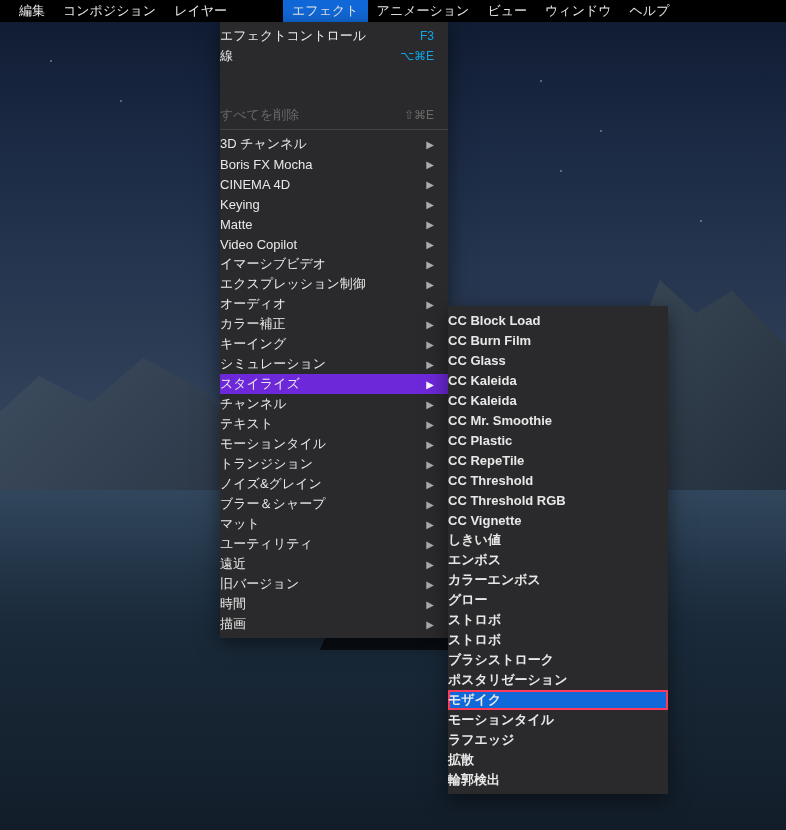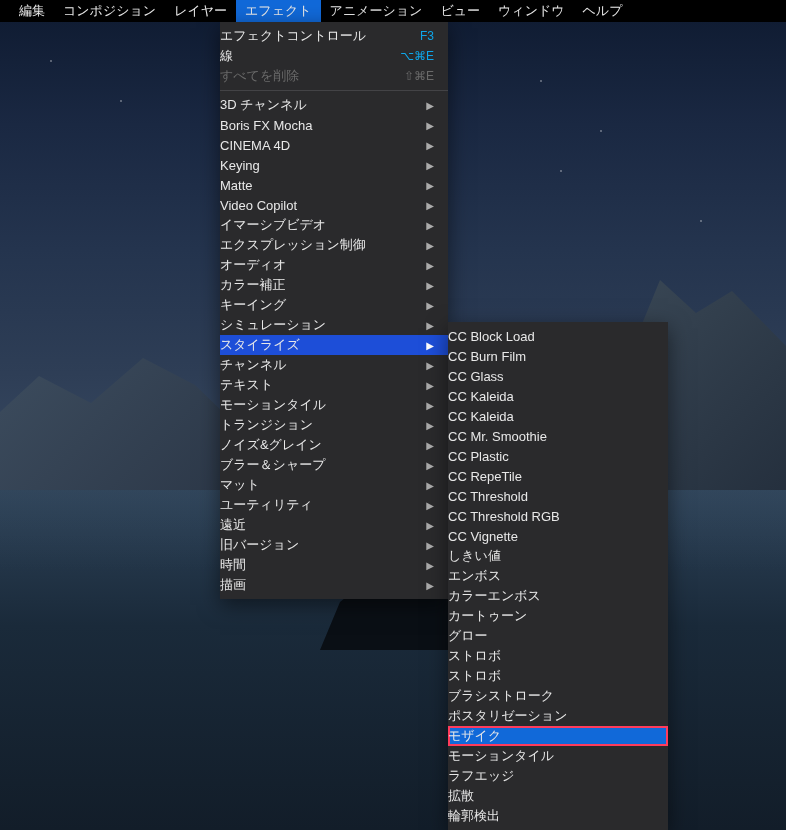--- a/index.html
+++ b/index.html
@@ -90,55 +90,58 @@
       color: #e8e8e8;
       padding: 0 9px;
       height: 22px;
       display: flex;
       align-items: center;
       cursor: default;
       font-size: 13px;
     }
     .menubar-item.active {
       background: #1169d9;
+      margin-left: 47px;
     }
     
     
     .dropdown {
       position: absolute;
       background: #2a2a2c;
       box-shadow: 0 6px 20px rgba(0,0,0,0.5);
       z-index: 200;
       padding: 4px 0;
       min-width: 220px;
     }
     .dropdown.main {
       top: 22px;
       left: 220px;
       width: 228px;
     }
     .dropdown.sub {
-      top: 322px;
+      top: 306px;
       left: 448px;
       width: 192px;
+      font-weight: bold;
     }
     .menu-item {
       display: flex;
       align-items: center;
       justify-content: space-between;
       padding: 2px 14px 2px 0;
       color: #e8e8e8;
       height: 20px;
       cursor: default;
     }
     .menu-item.disabled {
       color: #6a6a6a;
+      margin-top: 39px;
     }
     .menu-item.highlighted {
-      background: #1d4ed8;
+      background: #6d28d9;
     }
     .menu-item.annotated {
       background: #1169d9;
       box-shadow: 0 0 0 2px #ff3b5c inset;
     }
     .menu-item .shortcut {
       color: #0ea5e9;
       font-size: 12px;
       margin-left: 20px;
     }
@@ -343,23 +346,20 @@
       <div class="menu-item">
         <span>しきい値</span>
       </div>
       <div class="menu-item">
         <span>エンボス</span>
       </div>
       <div class="menu-item">
         <span>カラーエンボス</span>
       </div>
       <div class="menu-item">
-        <span>カートゥーン</span>
-      </div>
-      <div class="menu-item">
         <span>グロー</span>
       </div>
       <div class="menu-item">
         <span>ストロボ</span>
       </div>
       <div class="menu-item">
         <span>ストロボ</span>
       </div>
       <div class="menu-item">
         <span>ブラシストローク</span>

